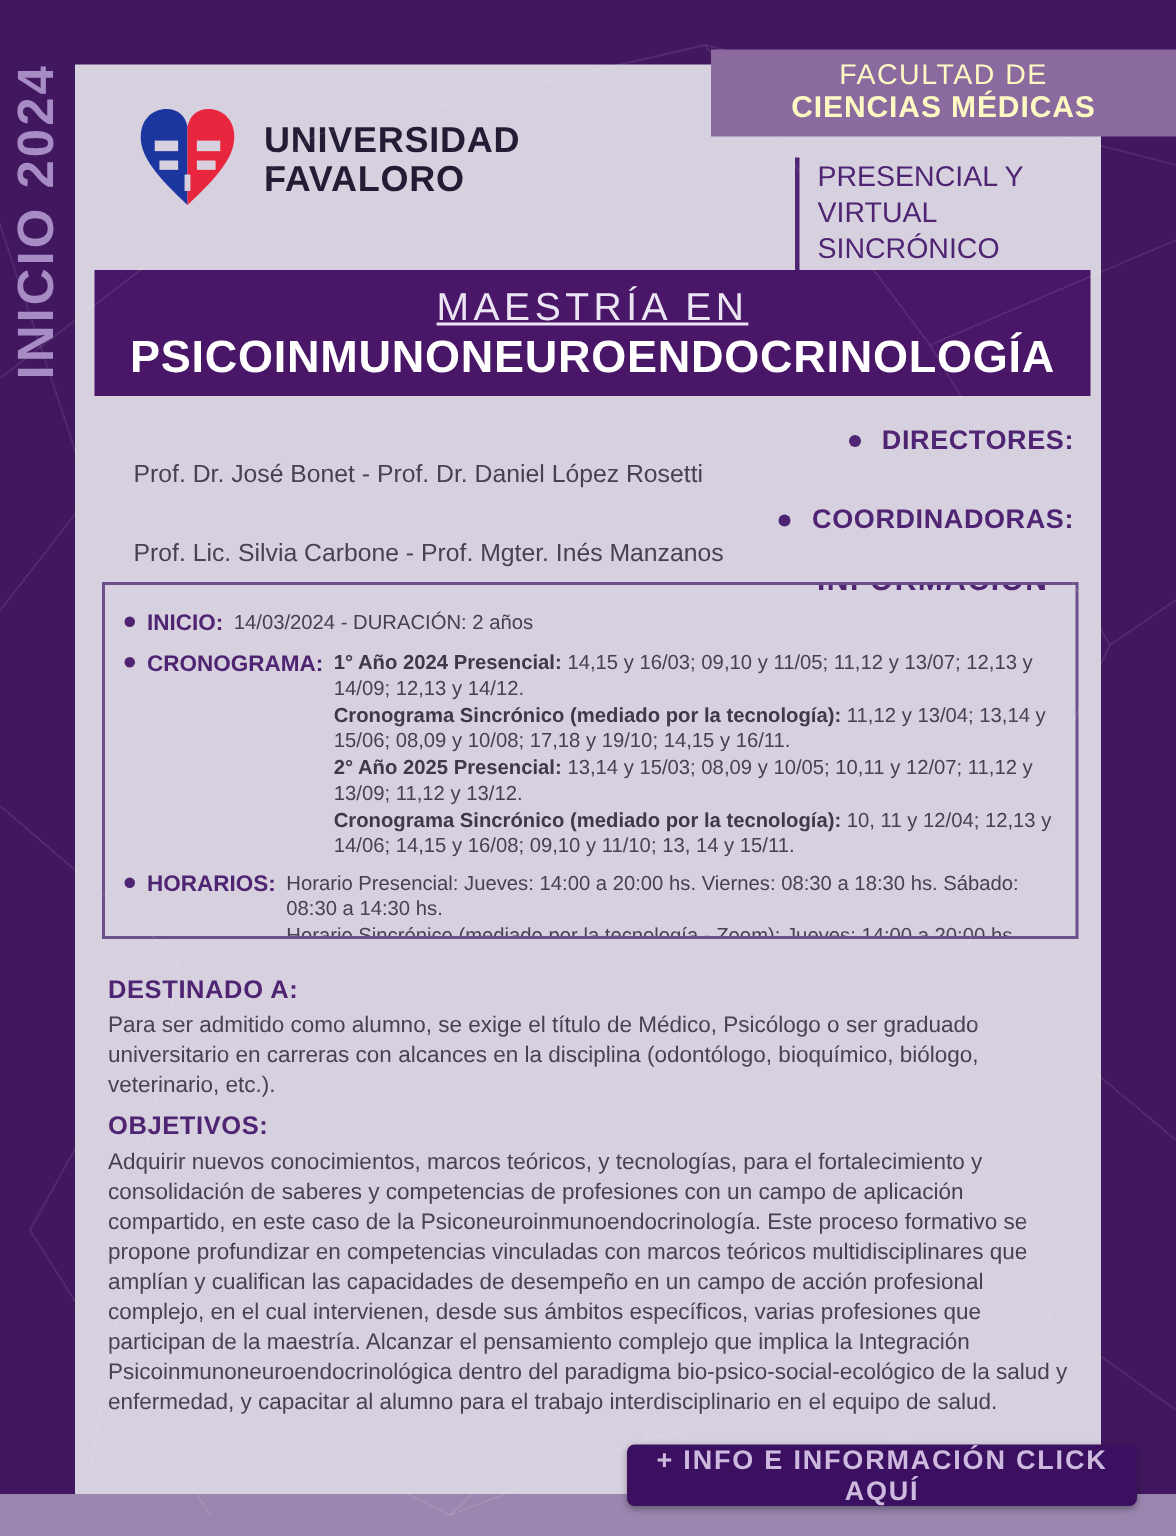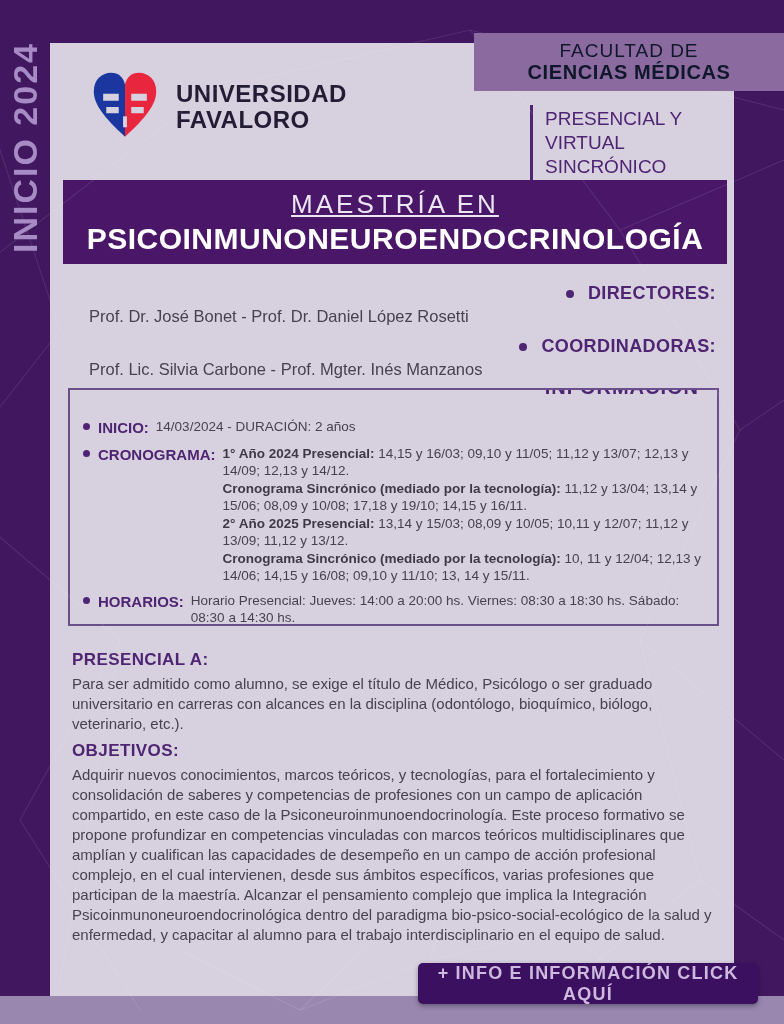--- a/index.html
+++ b/index.html
@@ -20,21 +20,21 @@
     writing-mode:vertical-rl;transform:rotate(180deg);
     display:flex;align-items:center;justify-content:center;
     color:var(--vertical-text,#a78bc4);font-weight:700;font-size:34px;letter-spacing:2px;white-space:nowrap;
   }
   
   .logo{position:absolute;left:36px;top:16px;display:flex;align-items:center;}
   .logo-text{margin-left:12px;color:var(--logo-text,#221d35);font-weight:700;font-size:24px;line-height:1.08;letter-spacing:0.5px;}
   
   .faculty-badge{
     position:absolute;left:474px;top:33px;width:310px;height:58px;z-index:4;
-    background:var(--badge,#8b6aa0);color:#0f172a;
+    background:var(--badge,#8b6aa0);color:#fef9c3;
     display:flex;flex-direction:column;align-items:center;justify-content:center;line-height:1.15;
   }
   .faculty-badge .l1{font-weight:400;font-size:19px;letter-spacing:1px;}
   .faculty-badge .l2{font-weight:700;font-size:20px;letter-spacing:0.6px;}
   
   .modality{
     position:absolute;left:480px;top:62px;border-left:3px solid var(--accent-purple,#4f2472);
     padding:2px 0 2px 12px;color:var(--accent-purple,#4f2472);font-weight:400;font-size:19px;line-height:1.25;
   }
   
@@ -46,21 +46,21 @@
   .banner .main{font-weight:700;font-size:30px;letter-spacing:0.5px;margin-top:2px;}
   
   .staff{position:absolute;left:22px;top:240px;width:644px;}
   .staff-label-row{display:flex;align-items:center;gap:14px;justify-content:flex-end;}
   .dot{width:8px;height:8px;border-radius:50%;background:var(--accent-purple,#4f2472);flex:none;}
   .staff-label{color:var(--accent-purple,#4f2472);font-weight:700;font-size:18px;letter-spacing:0.4px;}
   .staff-names{margin:3px 0 10px 17px;color:var(--body-text,#474150);font-size:16.5px;}
   
   .info-box{
     position:absolute;left:18px;top:345px;width:651px;height:238px;box-sizing:border-box;
-    border:2px solid var(--box-border,#6b4f8a);padding:28px 10px 8px 10px;overflow:hidden;
+    border:2px solid var(--box-border,#6b4f8a);padding:16px 10px 8px 10px;overflow:hidden;
   }
   .legend{
     position:absolute;top:-14px;right:8px;background:var(--card,#d7d0df);padding:0 10px;
     color:var(--accent-purple,#4f2472);font-weight:700;font-size:20px;letter-spacing:1px;
   }
   .info-row{display:flex;margin-bottom:7px;color:var(--body-text,#474150);font-size:13.5px;line-height:1.3;}
   .info-row .dot{margin:5px 8px 0 3px;width:7px;height:7px;}
   .info-label{color:var(--accent-purple,#4f2472);font-weight:700;font-size:15px;white-space:nowrap;margin-right:7px;}
   .info-content{flex:1;}
   .seg b{color:#3e3947;}
@@ -150,21 +150,21 @@
       <span class="dot"></span>
       <span class="info-label">HORARIOS:</span>
       <span class="info-content">
         <span class="seg" style="display:block">Horario Presencial: Jueves: 14:00 a 20:00 hs. Viernes: 08:30 a 18:30 hs. Sábado: 08:30 a 14:30 hs.</span>
         <span class="seg" style="display:block">Horario Sincrónico (mediado por la tecnología - Zoom): Jueves: 14:00 a 20:00 hs. Viernes: 08:30 a 18:30 hs. Sábado: 08:30 a 14:30 hs.</span>
       </span>
     </div>
   </div>
 
   <div class="section destinado">
-    <h3>PRESENCIAL A:</h3>
+    <h3>DESTINADO A:</h3>
     <p>Para ser admitido como alumno, se exige el título de Médico, Psicólogo o ser graduado universitario en carreras con alcances en la disciplina (odontólogo, bioquímico, biólogo, veterinario, etc.).</p>
   </div>
 
   <div class="section objetivos">
     <h3>OBJETIVOS:</h3>
     <p>Adquirir nuevos conocimientos, marcos teóricos, y tecnologías, para el fortalecimiento y consolidación de saberes y competencias de profesiones con un campo de aplicación compartido, en este caso de la Psiconeuroinmunoendocrinología. Este proceso formativo se propone profundizar en competencias vinculadas con marcos teóricos multidisciplinares que amplían y cualifican las capacidades de desempeño en un campo de acción profesional complejo, en el cual intervienen, desde sus ámbitos específicos, varias profesiones que participan de la maestría. Alcanzar el pensamiento complejo que implica la Integración Psicoinmunoneuroendocrinológica dentro del paradigma bio-psico-social-ecológico de la salud y enfermedad, y capacitar al alumno para el trabajo interdisciplinario en el equipo de salud.</p>
   </div>
 
 </div>
 

